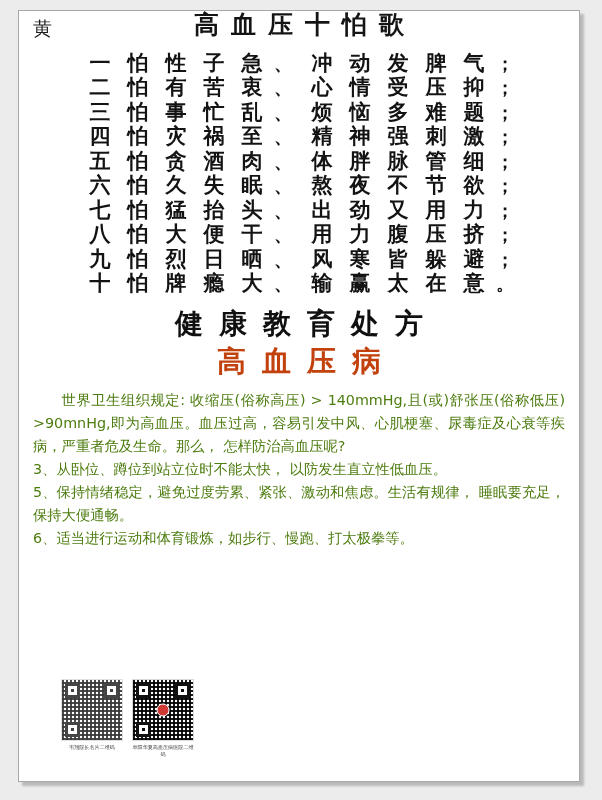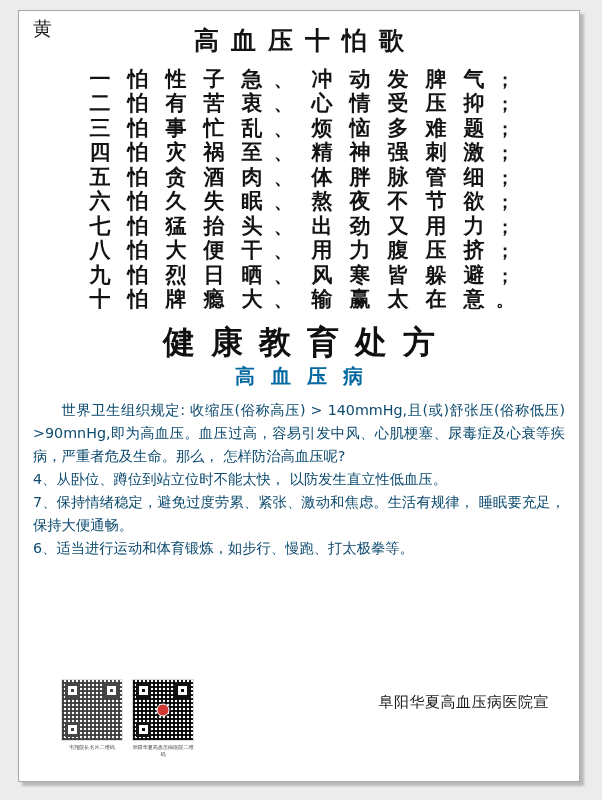--- a/index.html
+++ b/index.html
@@ -52,21 +52,20 @@
     top: 8px;
     font-family: "DejaVu Serif", "Liberation Serif", serif;
     font-size: 19px;
     color: #1d1d1d;
     line-height: 1;
   }
 
   
   .song-title {
     text-align: center;
-    padding-top: 16px;
     font-family: "DejaVu Serif", "Liberation Serif", serif;
     font-size: 25px;
     font-weight: 700;
     letter-spacing: 12px;
     text-indent: 12px;
     color: #141414;
     line-height: 1.1;
   }
 
   
@@ -99,46 +98,46 @@
     text-align: center;
     font-size: 18px;
   }
   .verse-row .mid-gap { flex: 0 0 8px; }
 
   
   .rx-title-1 {
     text-align: center;
     margin-top: 10px;
     font-family: "DejaVu Serif", "Liberation Serif", serif;
-    font-size: 32px;
+    font-size: 28px;
     font-weight: 700;
     letter-spacing: 16px;
     text-indent: 16px;
     color: #101010;
     line-height: 1.25;
   }
   .rx-title-2 {
     text-align: center;
     margin-top: 2px;
     font-family: "DejaVu Serif", "Liberation Serif", serif;
-    font-size: 20px;
+    font-size: 29px;
     font-weight: 700;
     letter-spacing: 16px;
     text-indent: 16px;
-    color: #0369a1;
+    color: #c2410c;
     line-height: 1.25;
   }
 
   
   .body-copy {
     margin: 10px 14px 0 14px;
     font-family: "DejaVu Sans", "Liberation Sans", sans-serif;
     font-size: 14.3px;
     line-height: 23px;
-    color: #0c4a6e;
+    color: #4d7c0f;
     text-align: justify;
     text-justify: inter-character;
   }
   .body-copy p {
     margin: 0;
     padding: 0;
   }
   .body-copy p.intro { text-indent: 2em; }
 
   
@@ -380,22 +379,22 @@
           <span class="punct">。</span>
         </div>
       </div>
 
     <div class="rx-title-1">健康教育处方</div>
     <div class="rx-title-2">高血压病</div>
 
     <div class="body-copy">
       <p class="intro">世界卫生组织规定: 收缩压(俗称高压) &gt; 140mmHg,且(或)舒张压(俗称低压) &gt;90mnHg,即为高血压。血压过高，容易引发中风、心肌梗塞、尿毒症及心衰等疾病，严重者危及生命。那么， 怎样防治高血压呢?</p>
       <div id="advice-list">
-          <p>4、从卧位、蹲位到站立位时不能太快， 以防发生直立性低血压。</p>
-          <p>7、保持情绪稳定，避免过度劳累、紧张、激动和焦虑。生活有规律， 睡眠要充足， 保持大便通畅。</p>
+          <p>3、从卧位、蹲位到站立位时不能太快， 以防发生直立性低血压。</p>
+          <p>5、保持情绪稳定，避免过度劳累、紧张、激动和焦虑。生活有规律， 睡眠要充足， 保持大便通畅。</p>
           <p>6、适当进行运动和体育锻炼，如步行、慢跑、打太极拳等。</p>
         </div>
     </div>
 
     <div class="footer">
       <div class="qr-block" id="qr-block">
           <div class="qr-item">
             <div class="qr-img soft">
               <div class="qr-eye tl"></div>
               <div class="qr-eye tr"></div>
@@ -406,17 +405,16 @@
           <div class="qr-item">
             <div class="qr-img">
               <div class="qr-eye tl"></div>
               <div class="qr-eye tr"></div>
               <div class="qr-eye bl"></div>
               <div class="qr-logo"></div>
             </div>
             <div class="qr-caption">阜阳华夏高血压病医院二维码</div>
           </div>
         </div>
-      <div class="issuer">阜阳华夏高血压病医院宣</div>
     </div>
 
   </div>
 </div>
 
 </body></html>

